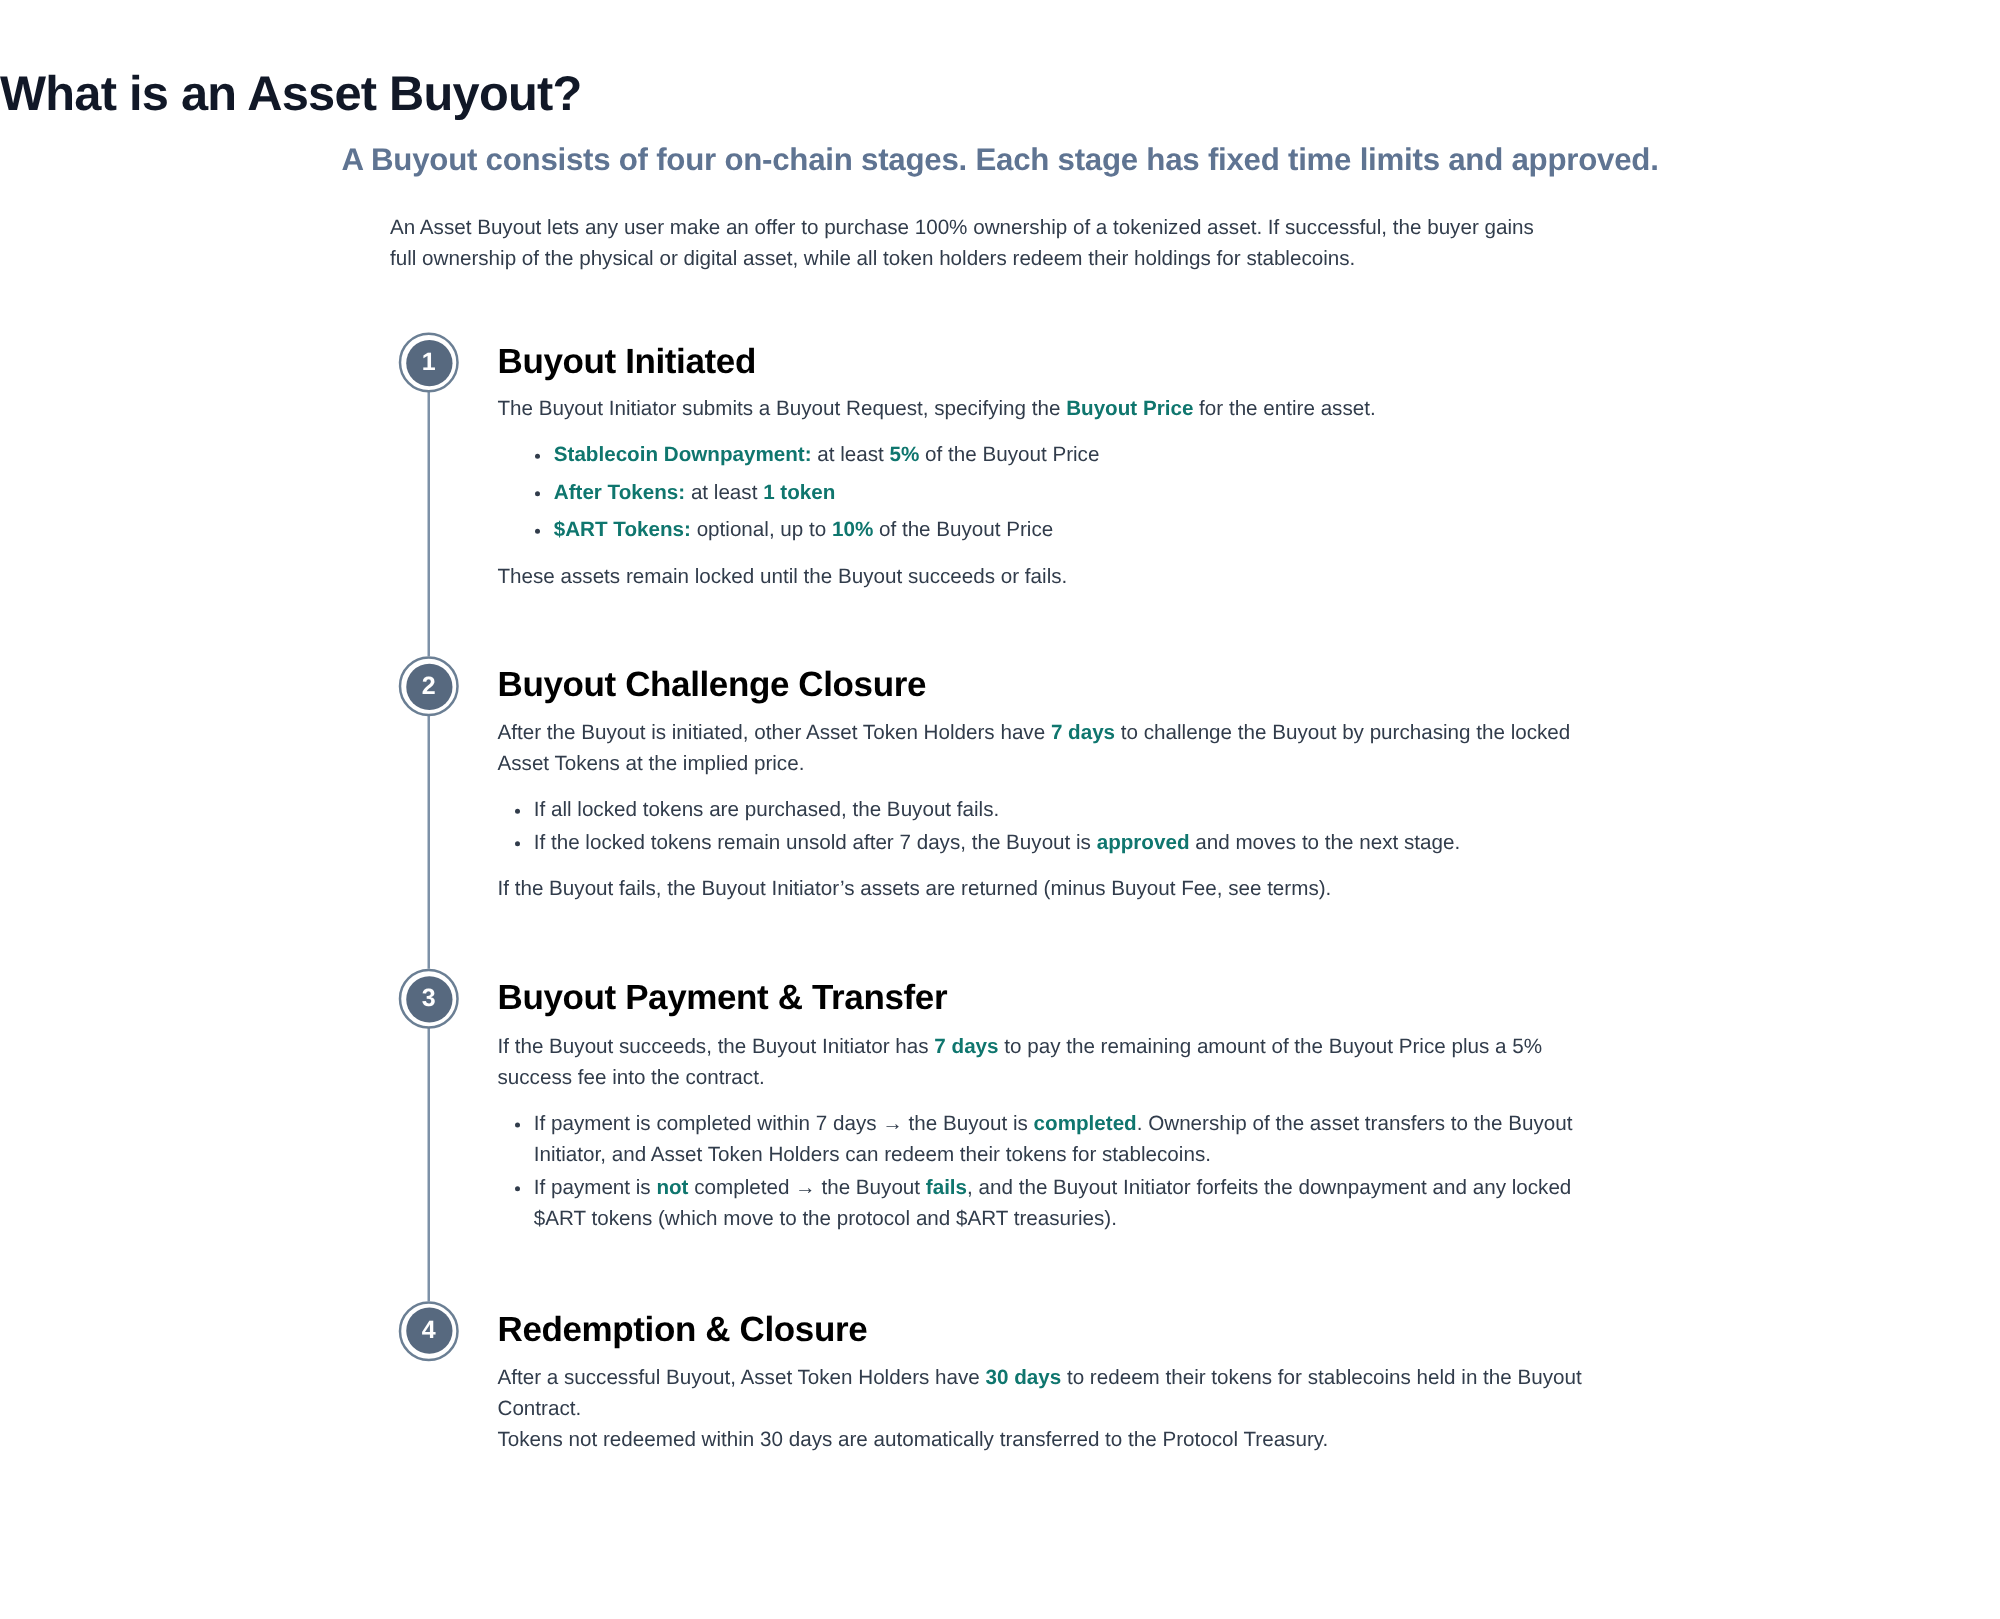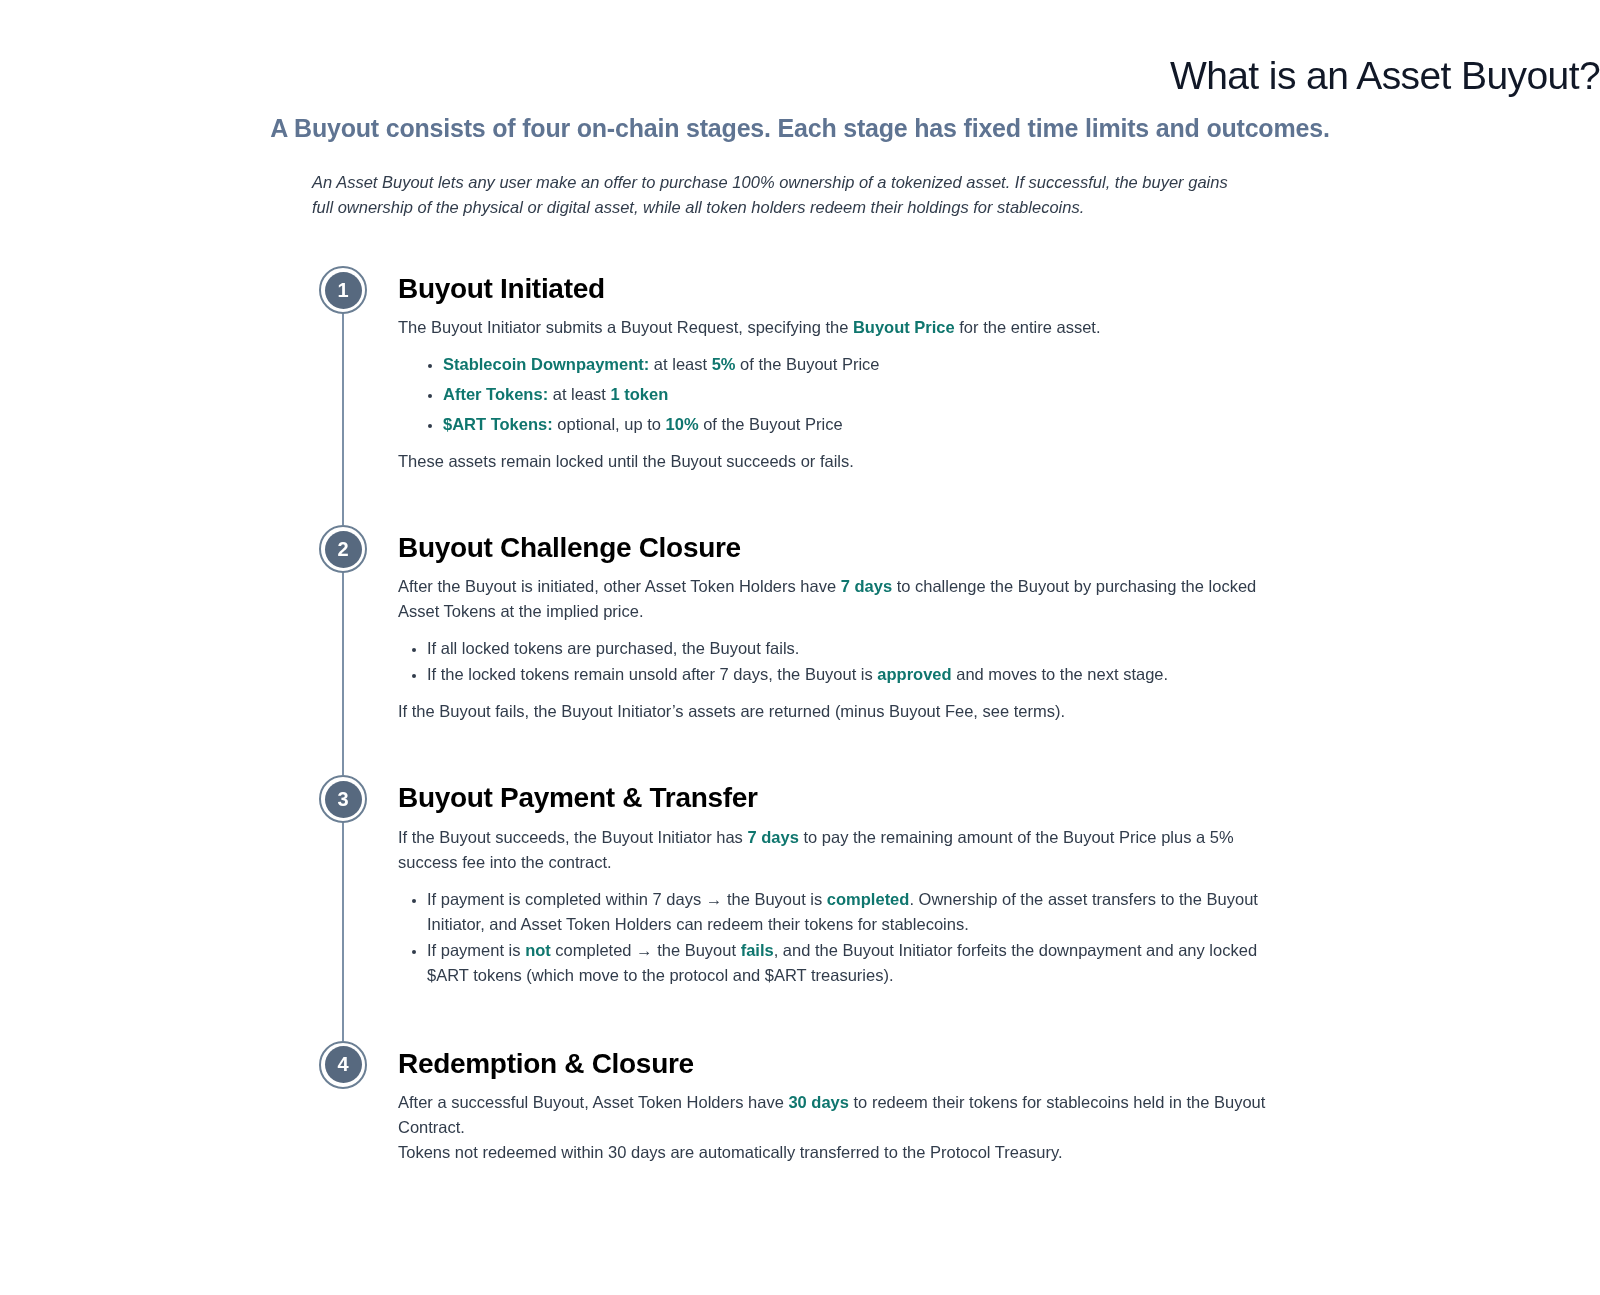--- a/index.html
+++ b/index.html
@@ -9,41 +9,40 @@
     height: 1295px;
     background: #ffffff;
     font-family: "Liberation Sans", sans-serif;
     color: #313c4b;
     overflow: hidden;
   }
   .page { width: 1600px; position: relative; }
 
   .page-title {
     margin: 54px 0 0;
-    text-align: right;
+    text-align: left;
     font-size: 39px;
-    font-weight: 400;
+    font-weight: 700;
     letter-spacing: -0.6px;
     color: #111827;
   }
   .page-subtitle {
     margin: 16px 0 0;
     text-align: center;
     font-size: 25px;
     font-weight: 700;
     letter-spacing: -0.2px;
     color: #5f7492;
   }
   .intro {
     margin: 27px 0 0 312px;
     width: 928px;
     font-size: 16.5px;
     line-height: 25px;
     color: #313c4b;
-    font-style: italic;
   }
 
   .timeline { margin: 46px 0 0 319px; }
 
   .stage { position: relative; padding-left: 79px; padding-bottom: 41px; }
   .stage:last-child { padding-bottom: 0; }
   .stage:not(:last-child)::before {
     content: "";
     position: absolute;
     left: 23px;
@@ -107,21 +106,21 @@
   .stage-blocks li::marker { color: #313c4b; font-size: 14px; }
   .stage-blocks b, .stage-blocks strong { font-weight: 700; color: #0f766e; }
 </style>
 </head>
 <body>
 
 <div class="page">
 
   <h1 class="page-title">What is an Asset Buyout?</h1>
 
-  <h2 class="page-subtitle">A Buyout consists of four on-chain stages. Each stage has fixed time limits and outcomes.</h2>
+  <h2 class="page-subtitle">A Buyout consists of four on-chain stages. Each stage has fixed time limits and approved.</h2>
 
   <p class="intro">An Asset Buyout lets any user make an offer to purchase 100% ownership of a tokenized asset. If successful, the buyer gains full ownership of the physical or digital asset, while all token holders redeem their holdings for stablecoins.</p>
 
   <div class="timeline">
 
     <div class="stage">
       <div class="stage-circle">
         <div class="stage-circle-num">1</div>
       </div>
       <h3 class="stage-title">Buyout Initiated</h3>

